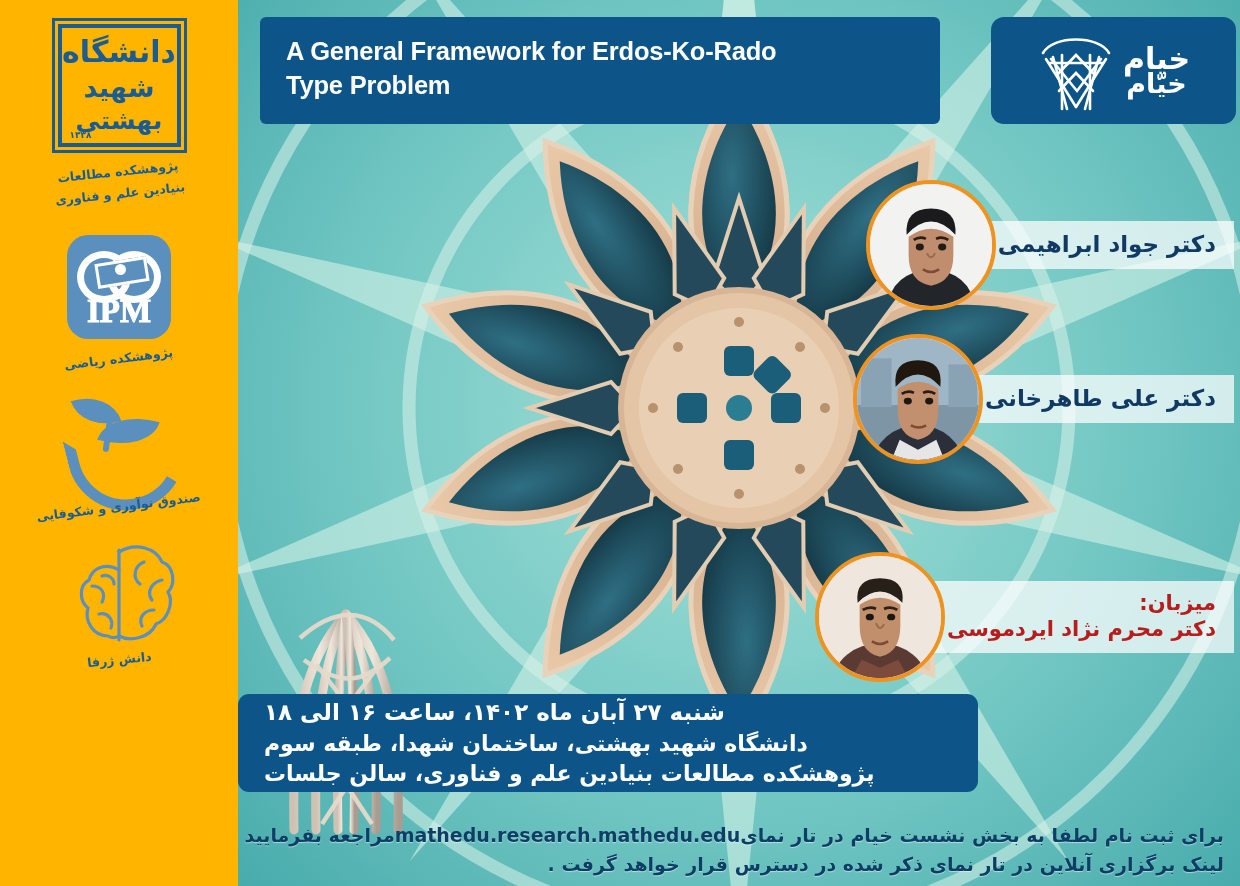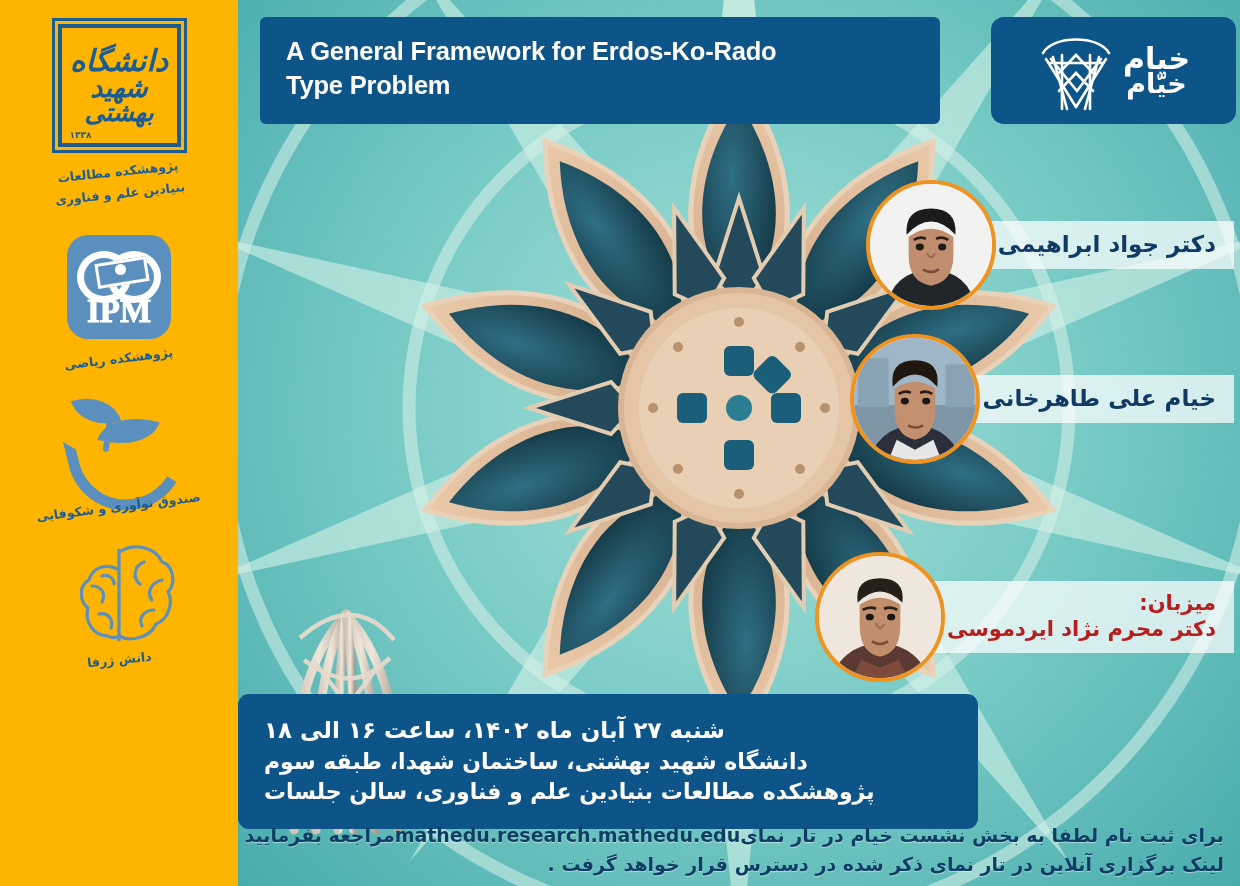--- a/index.html
+++ b/index.html
@@ -27,29 +27,28 @@
     margin-top:24px;
     width:115px;height:115px;
     border:4px solid #1b5c93;
     box-shadow:0 0 0 3px #ffb500, 0 0 0 6px #1b5c93;
     display:flex;align-items:center;justify-content:center;
     background:#ffb500;
     position:relative;
   }
   .sbu-inner{
     width:95px;height:95px;
-    display:flex;align-items:center;justify-content:center;
+    display:flex;align-items:center;justify-content:space-between;
     flex-direction:column;
     color:#1b5c93;
     font-weight:bold;
     line-height:0.95;
     text-align:center;
     font-size:27px;
     letter-spacing:-1px;
-    font-style:italic;
   }
   .sbu-inner .l1{font-size:30px;}
   .sbu-inner .l2{font-size:27px;}
   .sbu-inner .l3{font-size:25px;}
   .sbu-year{
     position:absolute;bottom:3px;left:8px;
     font-size:9px;color:#1b5c93;font-weight:bold;letter-spacing:1px;
   }
   .sbu-caption{
     margin-top:14px;
@@ -199,21 +198,21 @@
     background:#dfe3e6;
   }
   .person .avatar .ph{position:absolute;inset:0;}
 
   #speaker-1{right:6px;top:180px;}
   #speaker-2{right:6px;top:334px;}
   #host-1{right:6px;top:552px;}
 
   
   #info-banner{
-    position:absolute;left:238px;top:694px;width:740px;height:135px;
+    position:absolute;left:238px;top:694px;width:740px;height:98px;
     background:#0d5488;border-radius:11px;z-index:5;
     padding:10px 26px;box-sizing:border-box;
     display:flex;flex-direction:column;justify-content:center;align-items:flex-end;
   }
   #info-banner .ln{
     color:#ffffff;font-weight:bold;font-size:22px;line-height:1.38;text-align:right;
     white-space:nowrap;
   }
   #info-banner .ln.first{font-size:23px;}
 
@@ -398,21 +397,21 @@
           <ellipse cx="49" cy="62" rx="4" ry="3.4" fill="#221b16"></ellipse>
           <ellipse cx="71" cy="62" rx="4" ry="3.4" fill="#221b16"></ellipse>
           <path d="M43,55 q6,-4 12,-1 M65,54 q6,-3 12,1" stroke="#2a1d16" stroke-width="2.6" fill="none"></path>
           <path d="M56,68 q4,8 8,0" stroke="#9e6a4c" stroke-width="2" fill="none"></path>
           <path d="M52,84 q8,5 16,0" stroke="#7c4b35" stroke-width="2.4" fill="none"></path>
         </svg>
       </div>
     </div>
 
     <div class="person" id="speaker-2">
-      <div class="label">خیام علی طاهرخانی</div>
+      <div class="label">دکتر علی طاهرخانی</div>
       <div class="avatar">
         <svg class="ph" viewBox="0 0 120 120">
           <rect width="120" height="120" fill="#9fb6c6"></rect>
           <rect y="66" width="120" height="54" fill="#7e95a6"></rect>
           <g fill="#8aa3b4">
               <rect x="4" y="20" width="30" height="48"></rect>
               <rect x="90" y="26" width="28" height="42"></rect>
             </g>
           <ellipse cx="60" cy="124" rx="44" ry="38" fill="#2b2f3a"></ellipse>
           <path d="M40,50 q20,-14 40,0 l0,20 q0,26 -20,30 q-20,-4 -20,-30 Z" fill="#c3906f"></path>

